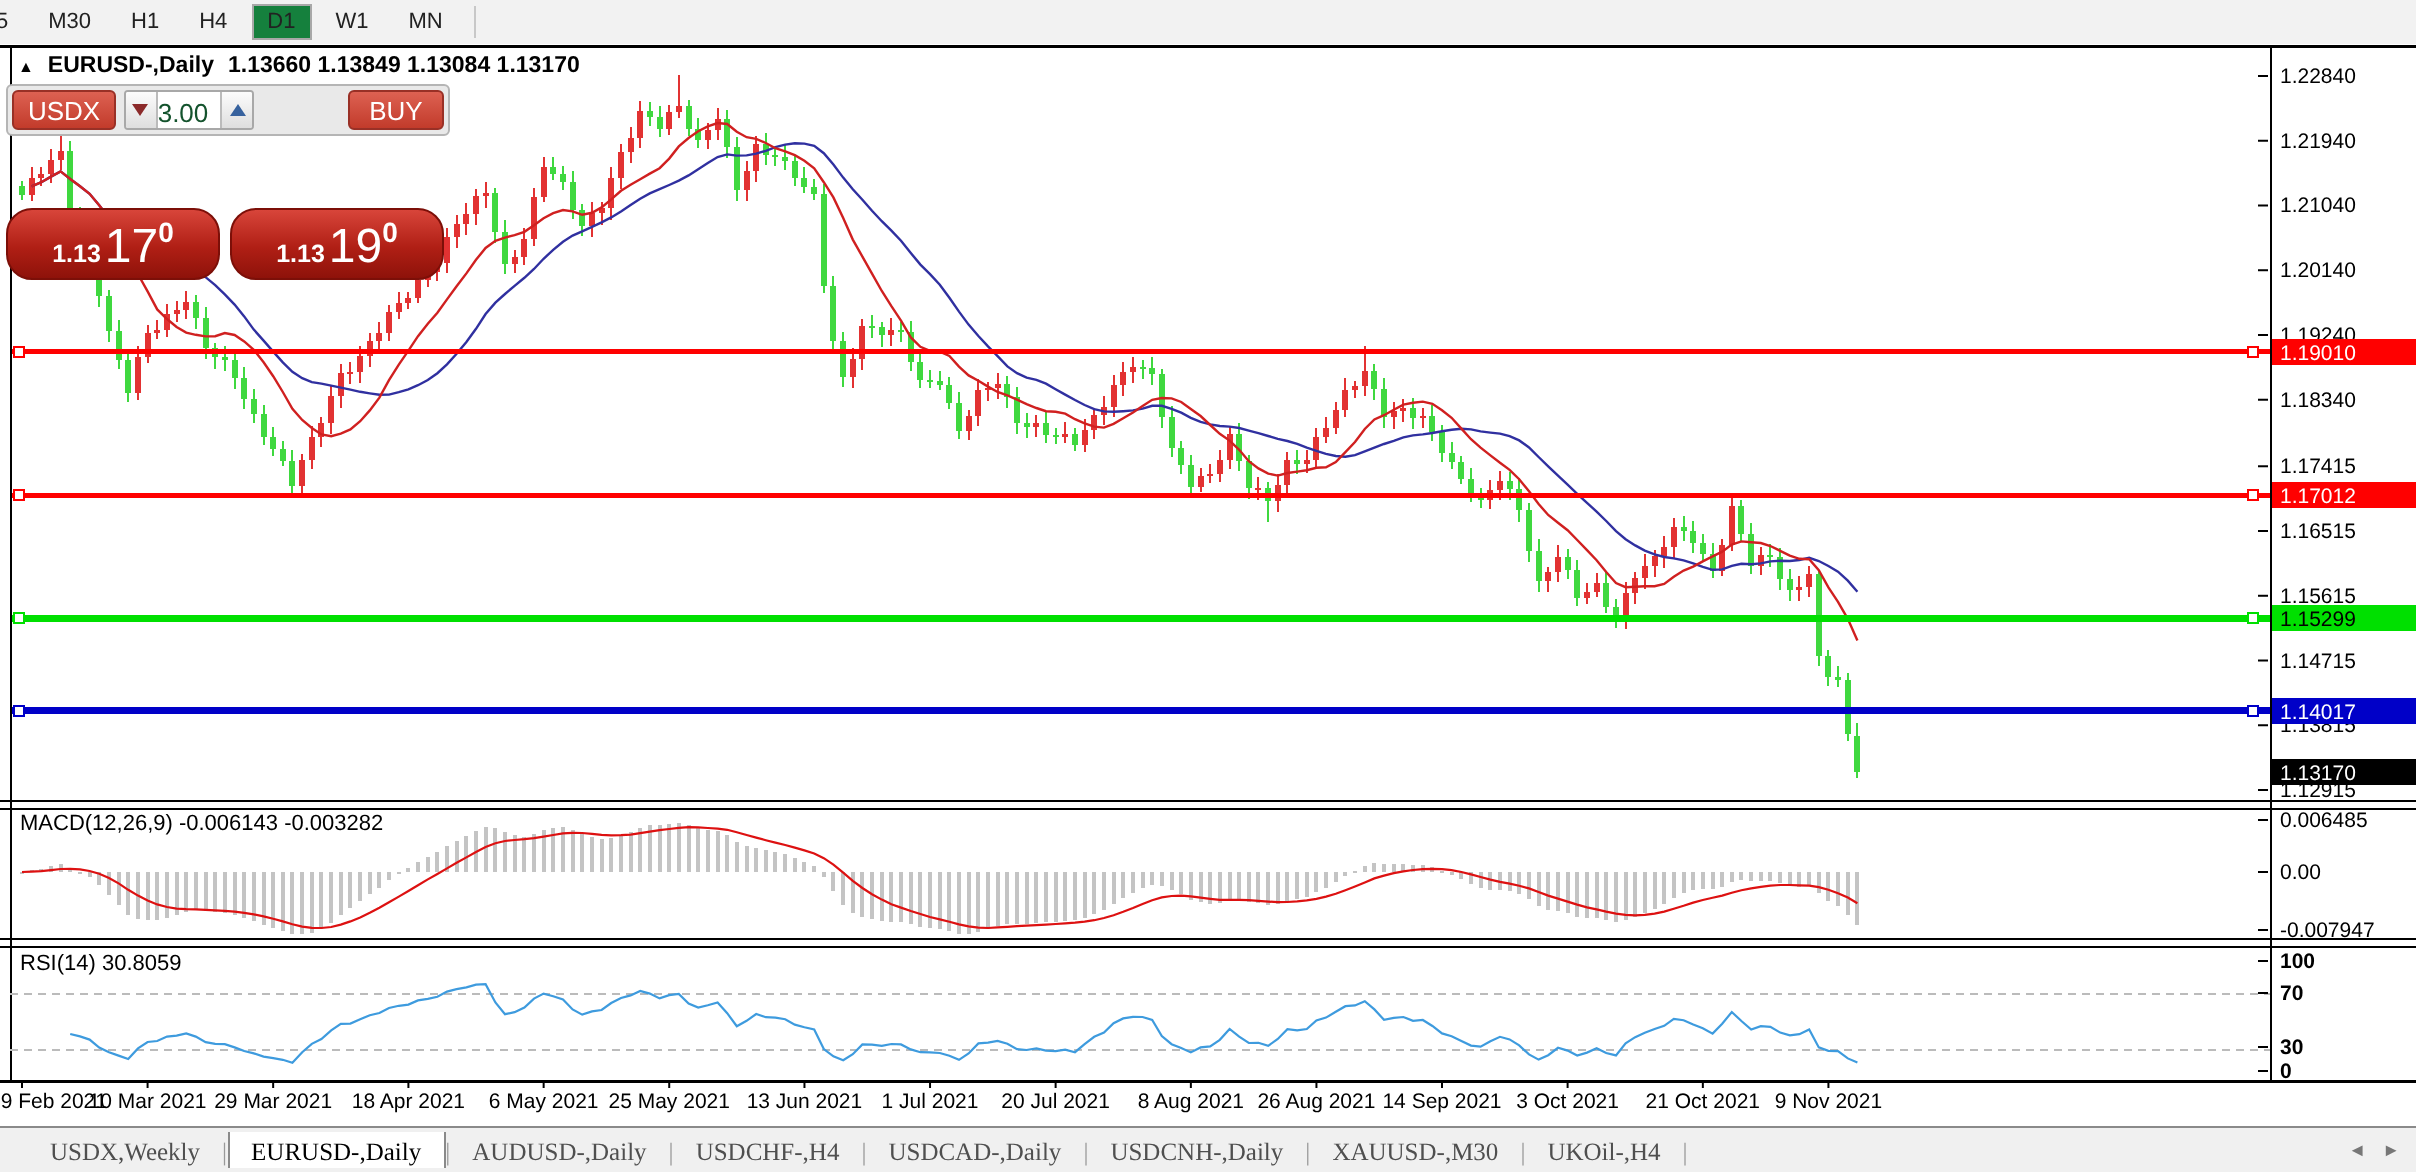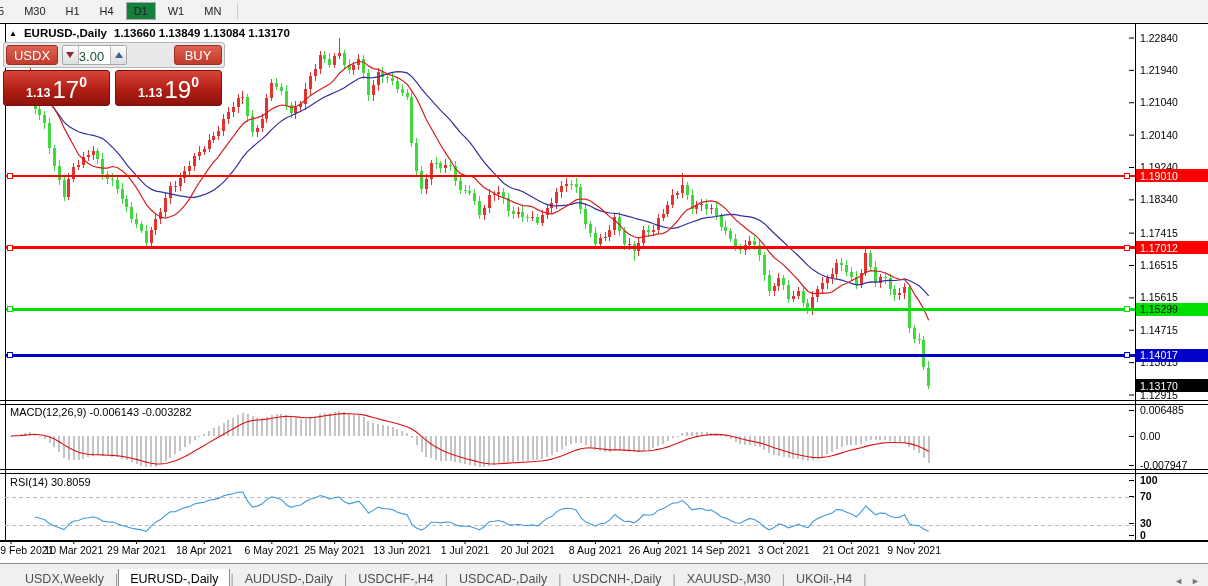--- a/index.html
+++ b/index.html
@@ -32,35 +32,35 @@
   .vol-spinner { flex:1; display:flex; border:1px solid #a8a8a8; border-radius:2px; background:#fff; overflow:hidden; }
   .spin-btn { width:22px; background:linear-gradient(#fcfcfc,#dedede); border:none; border-right:1px solid #bbb;
               display:flex; align-items:center; justify-content:center; cursor:pointer; }
   .spin-btn.up { border-right:none; border-left:1px solid #bbb; }
   .tri-down { width:0; height:0; border-left:4px solid transparent; border-right:4px solid transparent;
               border-top:6px solid #8b2a2a; }
   .tri-up { width:0; height:0; border-left:4px solid transparent; border-right:4px solid transparent;
             border-bottom:6px solid #37629e; }
   .vol-value { flex:1; font-size:13px; color:#14532d; text-align:right; padding:3px 6px 0 0; background:#fff; }
   .tw-row2 { display:flex; gap:5px; margin-top:2px; }
-  .quote-panel { width:107px; height:36px; border:1px solid #7c0f08; border-radius:3px; color:#fff;
+  .quote-panel { width:107px; height:36px; border:1px solid #7c0f08; border-radius:13px; color:#fff;
                  background:linear-gradient(#d8453a 0%, #b01f15 55%, #8e120a 100%);
-                 display:flex; align-items:flex-end; justify-content:center; cursor:pointer; padding-bottom:1px; }
+                 display:flex; align-items:flex-end; justify-content:center; cursor:pointer; padding-bottom:1px;margin-top:34px; }
   .q-small { font-size:12.5px; font-weight:700; margin:0 2px 4px 0; }
   .q-big { font-size:24px; line-height:28px; font-weight:400; }
   .q-sup { font-size:14px; font-weight:700; align-self:flex-start; margin-top:3px; }
 
   
   .ind-label { position:absolute; left:10px; z-index:3; font-size:11px; color:#000; white-space:nowrap; }
   #macd-label { top:406px; }
   #rsi-label { top:476px; }
 
   
   .tabbar { position:absolute; left:0; bottom:0; width:100%; height:23px; background:#f0f0f0;
-            border-top:1px solid #8a8a8a; display:flex; align-items:flex-end; z-index:5; font-size:12.5px; }
+            border-top:1px solid #8a8a8a; display:flex; align-items:center; z-index:5; font-size:12.5px;font-family:Liberation Serif, serif; }
   .tab { padding:3px 11px 0 11px; color:#4f4f4f; cursor:pointer; white-space:nowrap; }
   .tab.active { background:#fff; color:#000; border-left:1px solid #8a8a8a; border-right:1px solid #8a8a8a;
                 margin-top:0; }
   .tab-sep { color:#999; padding-top:2px; }
   .tab-pad { margin-left:14px; }
   .tab-arrows { margin-left:auto; display:flex; align-items:center; gap:8px; padding-right:8px;
                 color:#777; font-size:9px; }
   .tab-arrow { cursor:pointer; }
 </style>
 </head>

